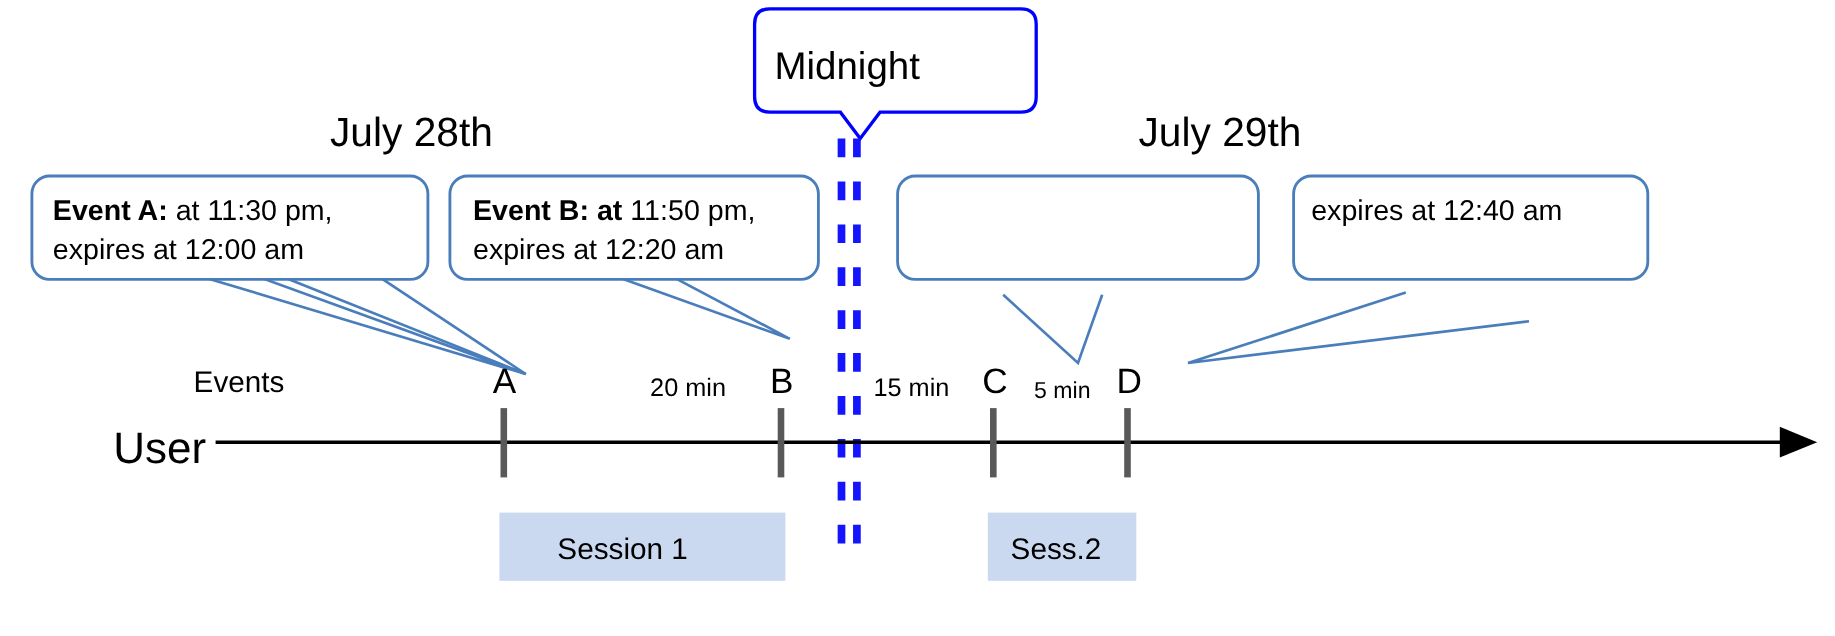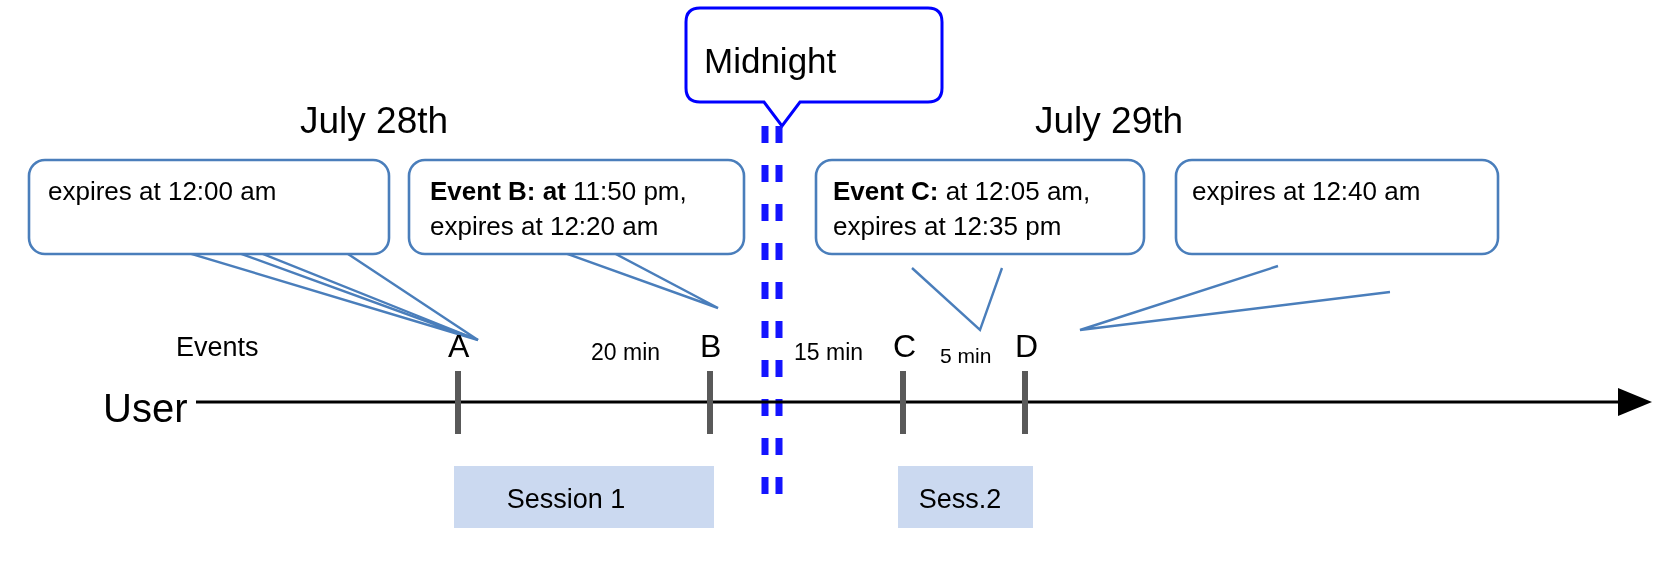--- a/index.html
+++ b/index.html
@@ -137,32 +137,29 @@
       <line x1="1025" y1="371" x2="1025" y2="434" stroke="#595959" stroke-width="6"></line>
     </g>
   </svg>
 
   <div class="lbl date-label" style="left:300px; top:99px;">July 28th</div>
   <div class="lbl date-label" style="left:1035px; top:99px;">July 29th</div>
 
   <div class="lbl midnight-label" style="left:704px; top:40px;">Midnight</div>
 
   <div class="callout-text" style="left:48px; top:174px;">
+    <div><b>Event A:</b><span> at 11:30 pm,</span></div>
     <div>expires at 12:00 am</div>
   </div>
 
   <div class="callout-text" style="left:430px; top:174px;">
     <div><b>Event B: at</b><span> 11:50 pm,</span></div>
     <div>expires at 12:20 am</div>
   </div>
 
-  <div class="callout-text" style="left:833px; top:174px;">
-    <div><b>Event C:</b><span> at 12:05 am,</span></div>
-    <div>expires at 12:35 pm</div>
-  </div>
 
   <div class="callout-text" style="left:1192px; top:174px;">
     <div>expires at 12:40 am</div>
   </div>
 
   <div class="lbl axis-name" style="left:103px; top:385px;">User</div>
   <div class="lbl events-name" style="left:159px; top:332px;margin-left:17px;">Events</div>
 
   <div class="lbl marker-letter" style="left:448px; top:328px;">A</div>
   <div class="lbl marker-letter" style="left:700px; top:328px;">B</div>

